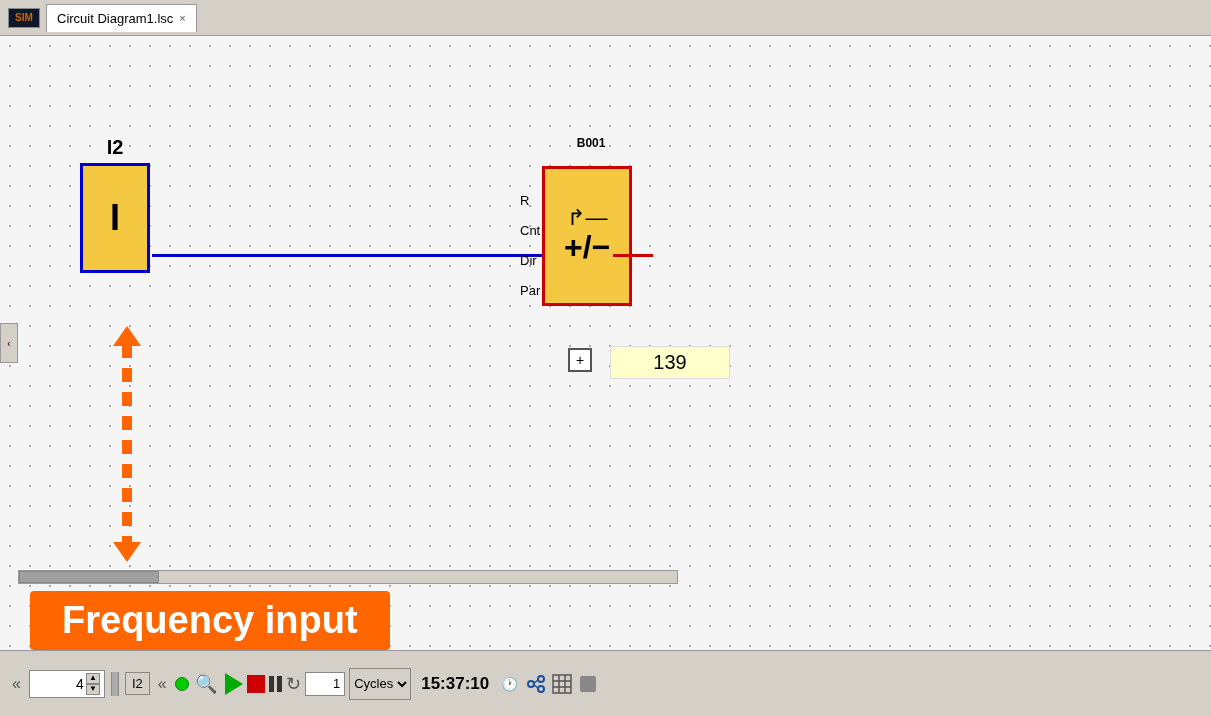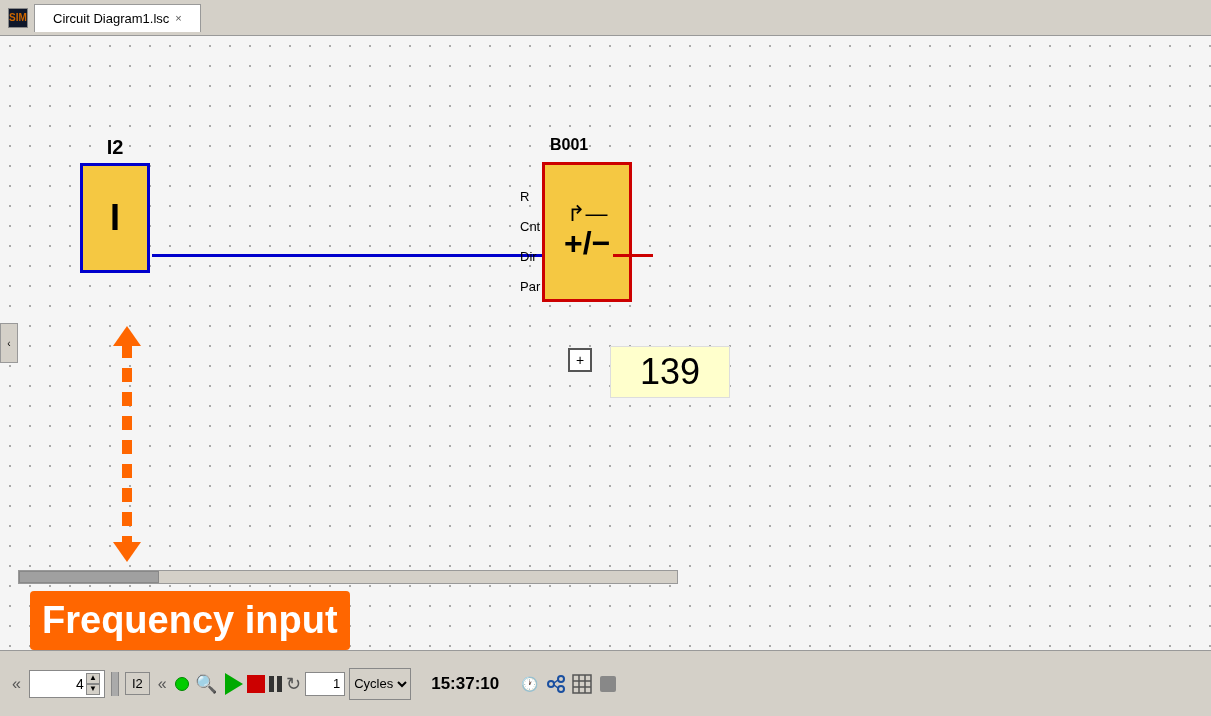--- a/index.html
+++ b/index.html
@@ -14,32 +14,32 @@
       height: 36px;
       padding: 0 8px;
       gap: 6px;
     }
     #title-bar .tab {
       display: flex;
       align-items: center;
       background: #ffffff;
       border: 1px solid #999;
       border-bottom: none;
-      padding: 4px 18px;
+      padding: 4px 10px;
       font-size: 13px;
       gap: 6px;
       height: 28px;
     }
     #title-bar .tab .close-btn {
       font-size: 11px;
       cursor: pointer;
       color: #555;
     }
     .app-icon {
-      width: 20px; height: 20px;
+      width: 32px; height: 20px;
       display: inline-flex; align-items: center; justify-content: center;
       font-size: 10px; font-weight: bold; color: #cc6600;
       border: 1px solid #888; background: #0f172a;
     }
 
     
     #canvas-area {
       position: relative;
       width: 1211px;
       height: 614px;
@@ -117,43 +117,43 @@
     }
 
     
     #freq-label {
       position: absolute;
       left: 30px; top: 555px;
       background: #ff6600;
       color: #fff;
       font-size: 38px;
       font-weight: bold;
-      padding: 8px 12px;
+      padding: 8px 32px;
       border-radius: 4px;
     }
 
     
     #wire-h {
       position: absolute;
       left: 152px; top: 218px;
       width: 390px; height: 3px;
       background: #0000cc;
     }
 
     
     #component-b001 {
       position: absolute;
       left: 520px; top: 100px;
     }
     #component-b001 .label {
-      text-align: left;
-      font-size: 16px;
+      text-align: center;
+      font-size: 12px;
       font-weight: bold;
       color: #000;
-      margin-bottom: 8px;
+      margin-bottom: 16px;
       margin-left: 30px;
     }
     #component-b001 .block {
       display: flex;
       align-items: flex-start;
     }
     #component-b001 .pins {
       display: flex;
       flex-direction: column;
       justify-content: space-around;
@@ -210,21 +210,21 @@
       color: #000;
     }
 
     
     #value-display {
       position: absolute;
       left: 610px; top: 310px;
       background: #ffffcc;
       border: 1px solid #ddd;
       padding: 4px 16px;
-      font-size: 36px;
+      font-size: 20px;
       color: #000;
       min-width: 120px;
       text-align: center;
     }
 
     
     #status-text {
       position: absolute;
       left: 545px; top: 365px;
     }
@@ -349,21 +349,21 @@
       border: 1px solid #888;
       font-size: 13px;
       background: #d4d0c8;
       cursor: pointer;
     }
     
     .time-display {
       font-size: 17px;
       font-weight: bold;
       color: #000;
-      margin: 0 16px;
+      margin: 0 6px;
     }
     
     .toolbar-icon {
       width: 22px; height: 22px;
       display: inline-flex; align-items: center; justify-content: center;
       font-size: 14px; cursor: pointer;
     }
 
     
     #hscrollbar {

